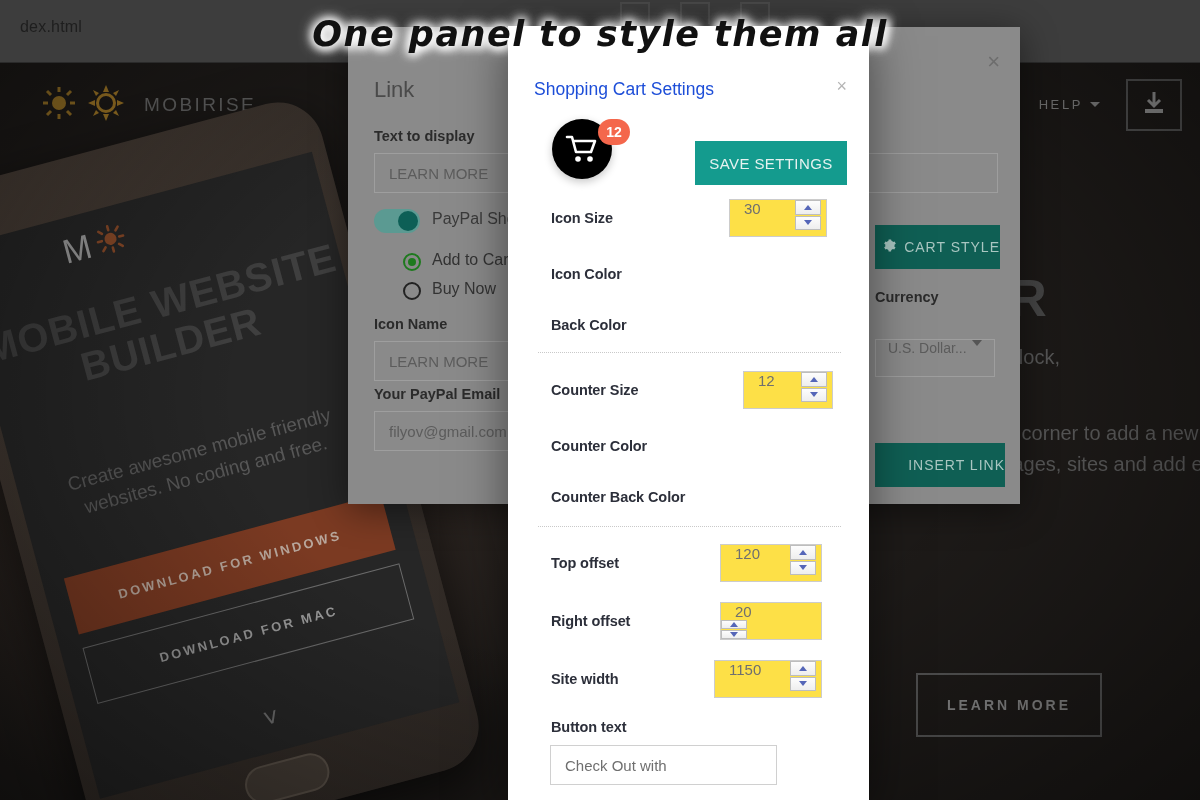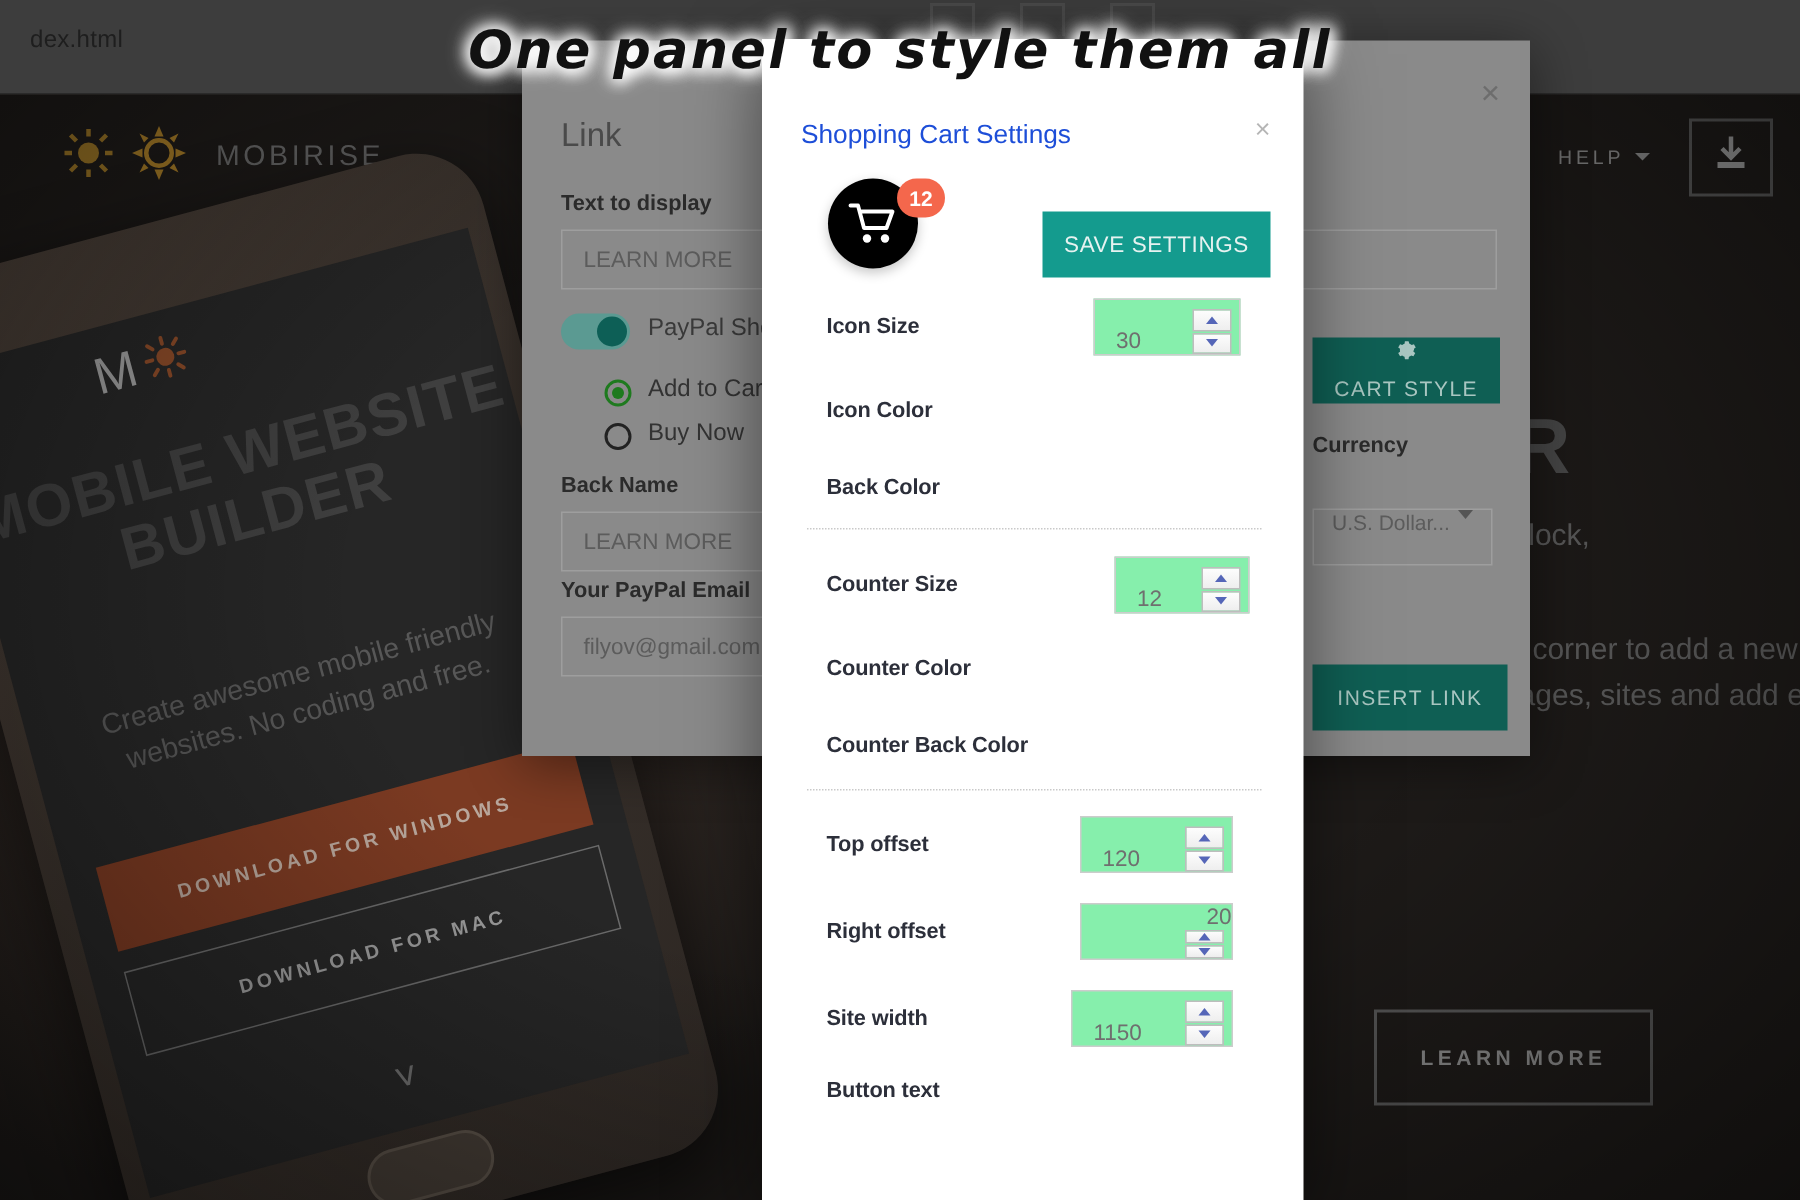--- a/index.html
+++ b/index.html
@@ -146,22 +146,22 @@
   .ld-toggle-label { position: absolute; left: 84px; top: 183px; font-size: 16px; color: #3a3a3a; }
   .ld-radio { position: absolute; width: 18px; height: 18px; border-radius: 50%; border: 2px solid #222; }
   .ld-radio.on { border-color: #1e7a1e; }
   .ld-radio.on::after {
     content: ""; position: absolute; left: 3px; top: 3px; width: 8px; height: 8px;
     border-radius: 50%; background: #1e7a1e;
   }
   .ld-radio-label { position: absolute; font-size: 16px; color: #333; }
   .ld-btn-teal {
     position: absolute; background: #0f5f54; color: #a9c6c1;
-    display: flex; align-items: center; justify-content: center; gap: 8px;
-    font-size: 14px; letter-spacing: 1px; flex-direction: column;
+    display: flex; align-items: center; justify-content: flex-end; gap: 8px;
+    font-size: 14px; letter-spacing: 1px;
   }
   .ld-select {
     position: absolute; left: 527px; top: 312px; width: 120px; height: 38px;
     border: 1px solid #9e9e9e; display: flex; align-items: flex-start;
     padding: 0 12px; font-size: 14px; color: #5c5c5c; justify-content: space-between;
   }
   .ld-select .caret { width: 0; height: 0; border-left: 5px solid transparent; border-right: 5px solid transparent; border-top: 6px solid #555; }
 
   
   #cart-panel {
@@ -191,22 +191,22 @@
     font-size: 15px; letter-spacing: .4px;
   }
 
   .row { position: absolute; left: 0; width: 361px; height: 58px; }
   .row-label {
     position: absolute; left: 43px; top: 50%; transform: translateY(-50%);
     font-size: 14.5px; font-weight: 700; color: #2c2f3a; letter-spacing: -.1px;
   }
   .spin {
     position: absolute; top: 50%; transform: translateY(-50%);
-    height: 38px; border: 1px solid #ccc; background: #86efac;
-    display: flex; align-items: flex-end;
+    height: 38px; border: 1px solid #ccc; background: #fde047;
+    display: flex; align-items: flex-start;
   }
   .spin .val { flex: 1; padding-left: 14px; font-size: 15px; color: #6f6f6f; }
   .spin .arrows {
     width: 26px; height: 30px; margin-right: 5px;
     display: flex; flex-direction: column; gap: 1px;
   }
   .spin .arrows div {
     flex: 1; border: 1px solid #bdbdbd; background: linear-gradient(#fdfdfd,#eeeeee);
     display: flex; align-items: center; justify-content: center;
   }
@@ -352,21 +352,21 @@
   <div class="ld-input" style="left:26px; top:126px; width:624px;">LEARN MORE</div>
 
   <div class="ld-toggle"></div>
   <div class="ld-toggle-label">PayPal Shop</div>
 
   <div class="ld-radio on" style="left:55px; top:226px;"></div>
   <div class="ld-radio-label" style="left:84px; top:224px;">Add to Cart</div>
   <div class="ld-radio" style="left:55px; top:255px;"></div>
   <div class="ld-radio-label" style="left:84px; top:253px;">Buy Now</div>
 
-  <div class="ld-label" style="left:26px; top:289px;">Back Name</div>
+  <div class="ld-label" style="left:26px; top:289px;">Icon Name</div>
   <div class="ld-input" style="left:26px; top:314px; width:260px;">LEARN MORE</div>
 
   <div class="ld-label" style="left:26px; top:359px;">Your PayPal Email</div>
   <div class="ld-input" style="left:26px; top:384px; width:260px;">filyov@gmail.com</div>
 
   <div class="ld-btn-teal" style="left:527px; top:198px; width:125px; height:44px;">
     <span>
       <svg width="13" height="13" viewBox="0 0 16 16">
         <path fill="#a9c6c1" d="M8 5a3 3 0 100 6 3 3 0 000-6zm6.4 3c0-.4 0-.8-.1-1.2l1.5-1.1-1.5-2.6-1.8.6c-.6-.5-1.2-.9-1.9-1.1L9.9.7H6.9L6.6 2.6c-.7.2-1.4.6-1.9 1.1l-1.8-.6-1.5 2.6L2.9 6.8C2.8 7.2 2.8 7.6 2.8 8s0 .8.1 1.2L1.4 10.3l1.5 2.6 1.8-.6c.5.5 1.2.9 1.9 1.1l.3 1.9h3l.3-1.9c.7-.2 1.3-.6 1.9-1.1l1.8.6 1.5-2.6-1.5-1.1c.1-.4.1-.8.1-1.2z"></path>
       </svg>
@@ -493,15 +493,16 @@
             <i class="ar-up"></i>
           </div>
         <div>
             <i class="ar-dn"></i>
           </div>
       </span>
     </div>
   </div>
 
   <div class="row-label" style="position:absolute; left:43px; top:693px; transform:none;">Button text</div>
+  <div class="textfield" style="left:42px; top:719px; width:227px;">Check Out with</div>
 </div>
 
 <div id="caption">One panel to style them all</div>
 
 </body></html>

